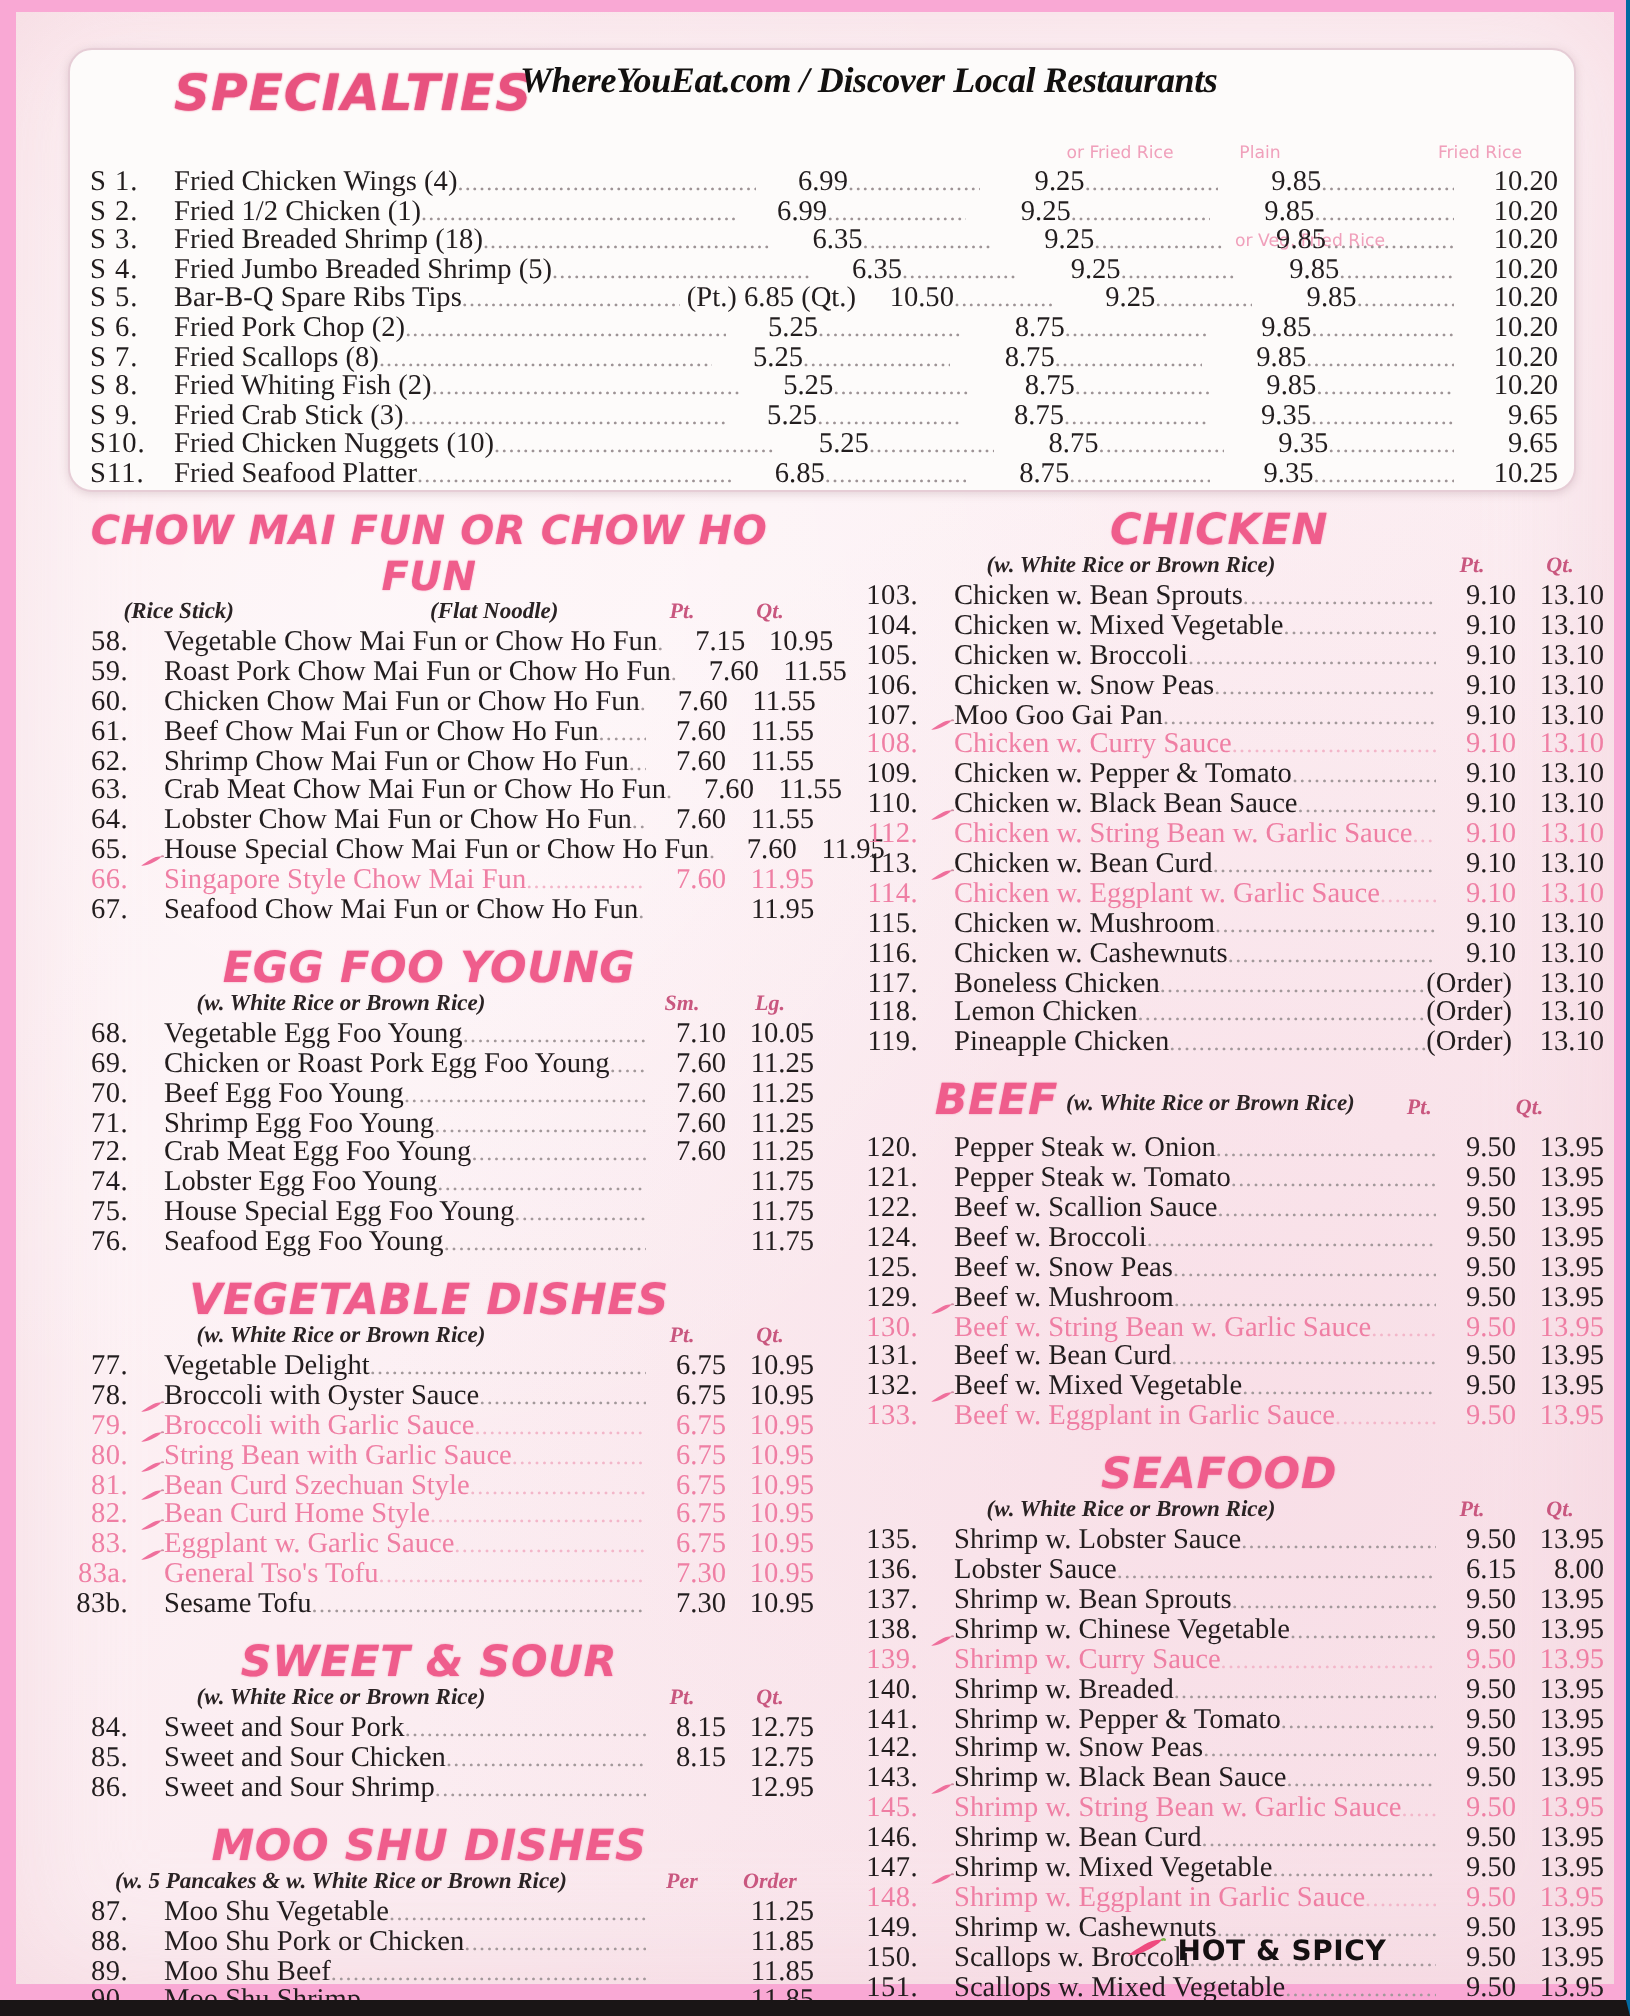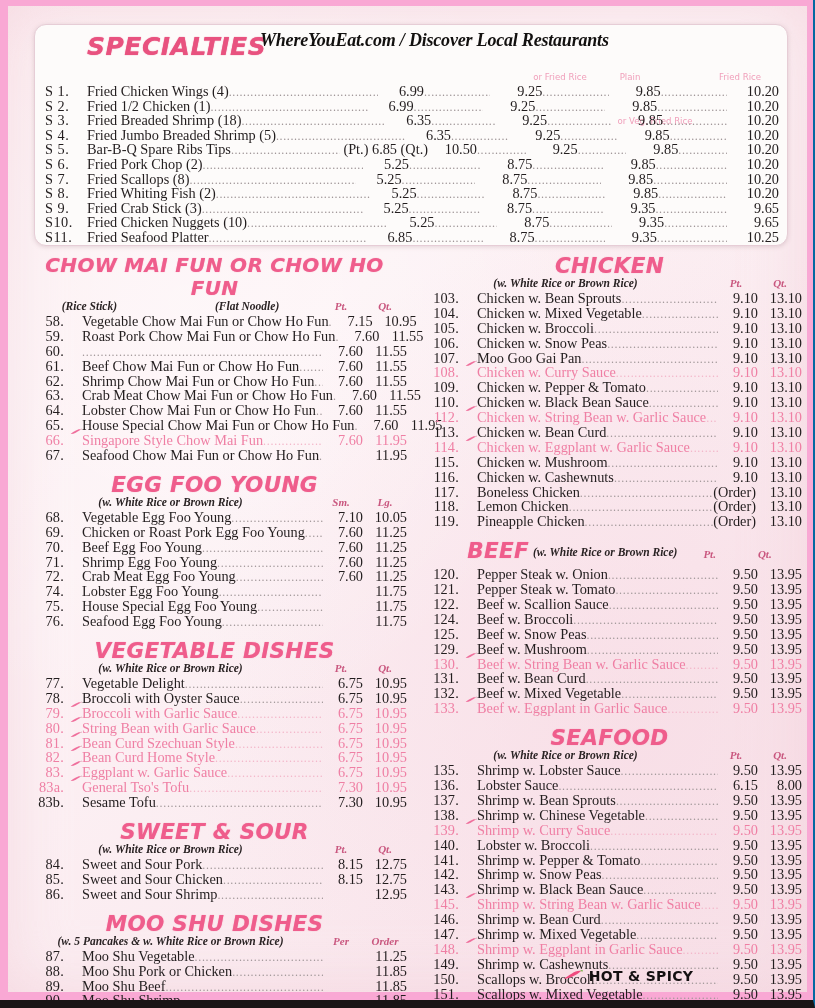--- a/index.html
+++ b/index.html
@@ -311,20 +311,21 @@
               <span class="num">59.</span>
               <span class="chili"></span>
               <span class="nm">Roast Pork Chow Mai Fun or Chow Ho Fun</span>
               <span class="dots">......................................................................</span>
               <span class="p1">7.60</span>
               <span class="p2">11.55</span>
             </div>
             <div class="item">
               <span class="num">60.</span>
               <span class="chili"></span>
+              <span class="nm">Chicken Chow Mai Fun or Chow Ho Fun</span>
               <span class="dots">......................................................................</span>
               <span class="p1">7.60</span>
               <span class="p2">11.55</span>
             </div>
             <div class="item">
               <span class="num">61.</span>
               <span class="chili"></span>
               <span class="nm">Beef Chow Mai Fun or Chow Ho Fun</span>
               <span class="dots">......................................................................</span>
               <span class="p1">7.60</span>
@@ -941,21 +942,21 @@
                 </svg>
               </span>
               <span class="nm">Shrimp w. Curry Sauce</span>
               <span class="dots">......................................................................</span>
               <span class="p1">9.50</span>
               <span class="p2">13.95</span>
             </div>
             <div class="item">
               <span class="num">140.</span>
               <span class="chili"></span>
-              <span class="nm">Lobster w. Broccoli</span>
+              <span class="nm">Shrimp w. Breaded</span>
               <span class="dots">......................................................................</span>
               <span class="p1">9.50</span>
               <span class="p2">13.95</span>
             </div>
             <div class="item">
               <span class="num">141.</span>
               <span class="chili"></span>
               <span class="nm">Shrimp w. Pepper &amp; Tomato</span>
               <span class="dots">......................................................................</span>
               <span class="p1">9.50</span>

